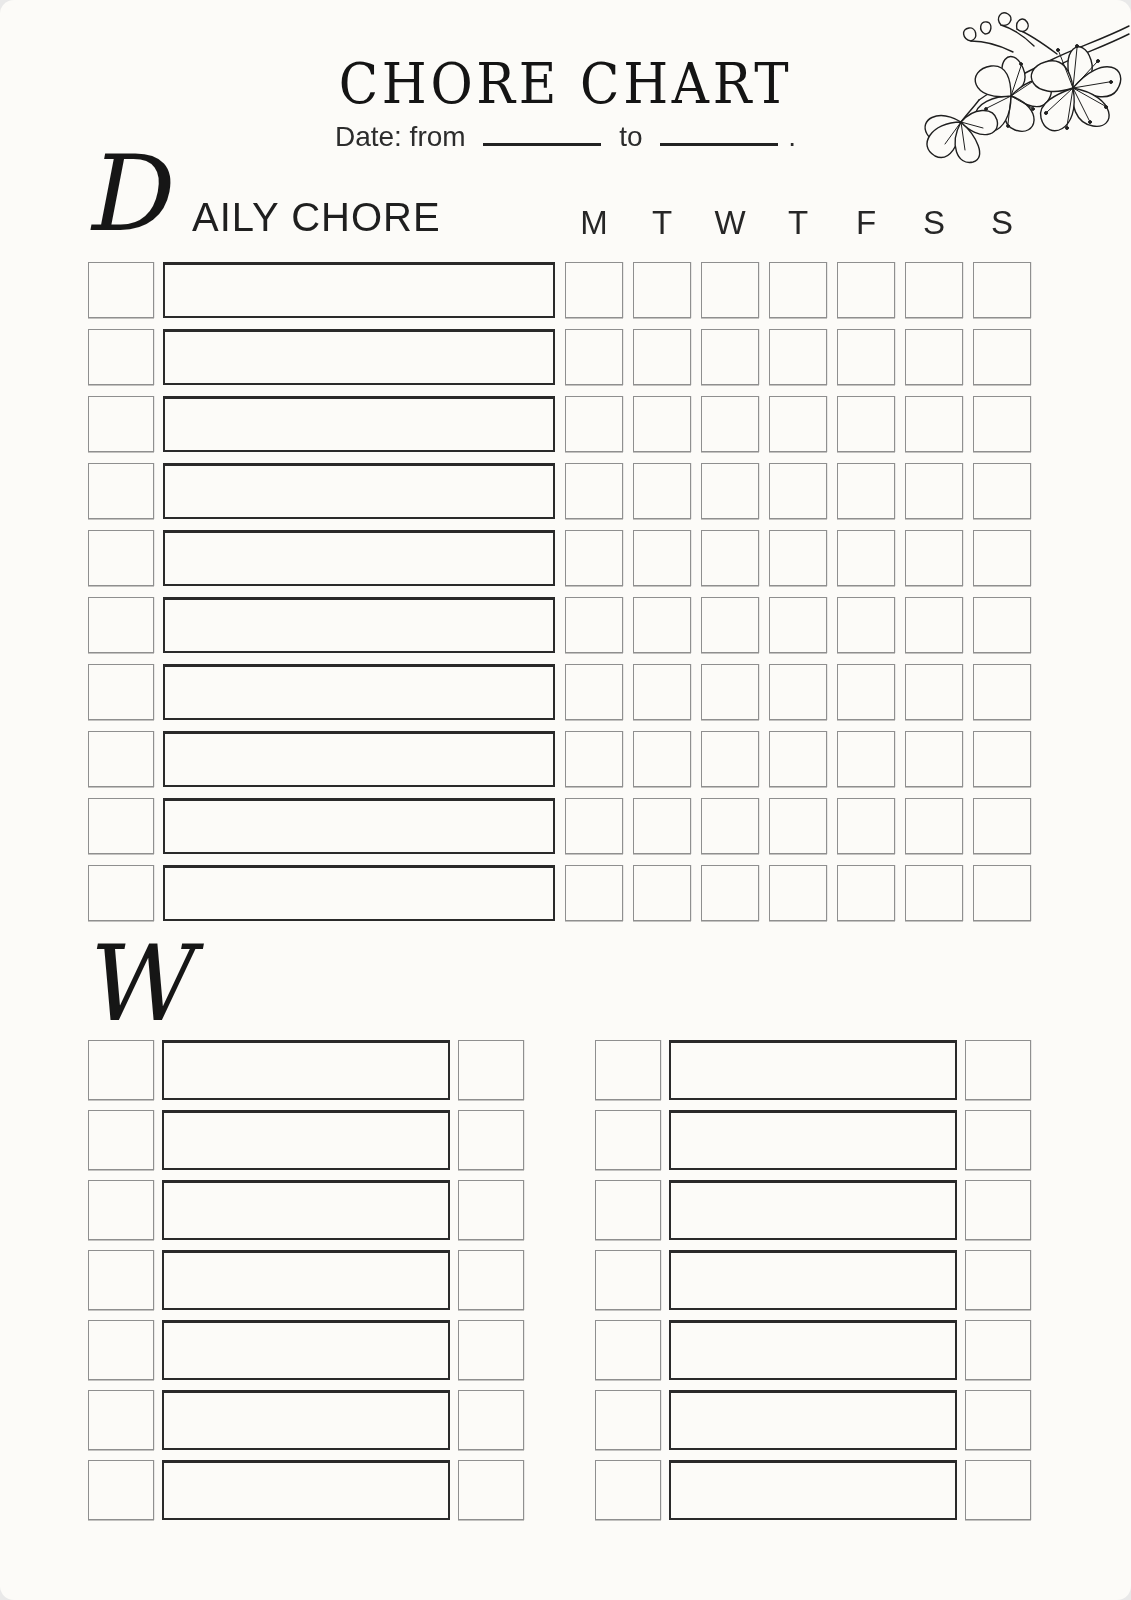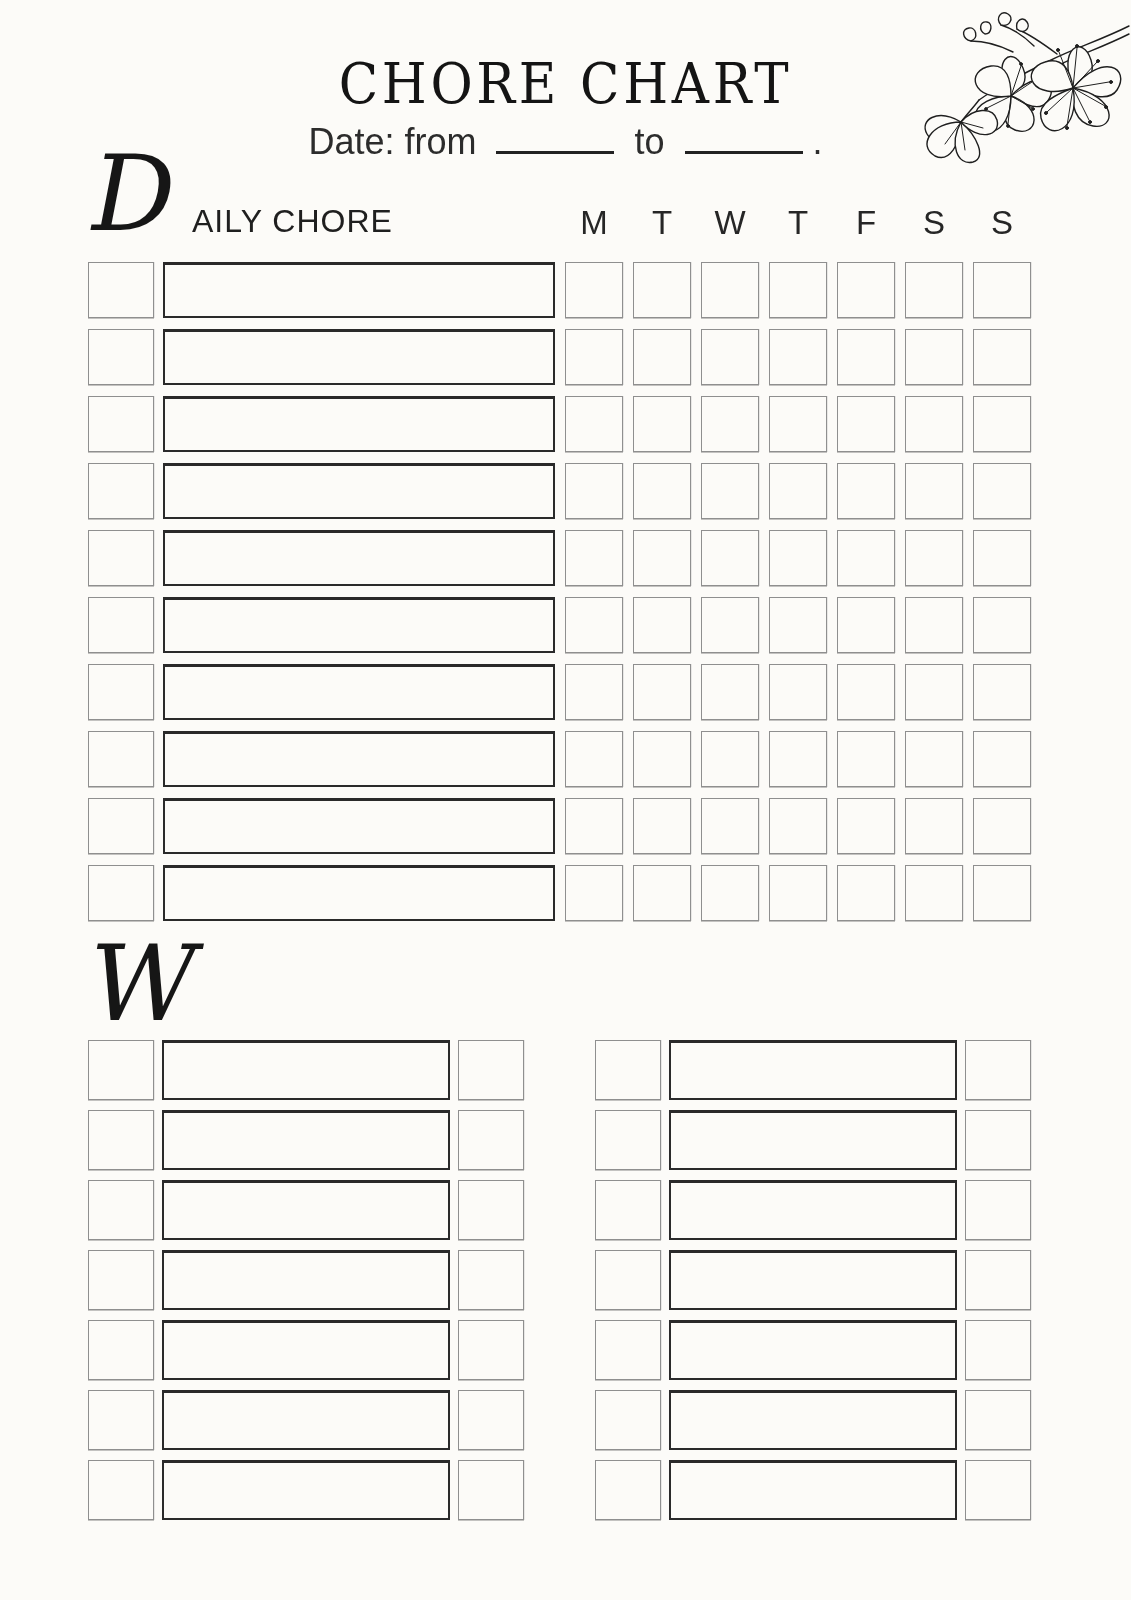--- a/index.html
+++ b/index.html
@@ -1,52 +1,53 @@
 <!DOCTYPE html>
 <html><head>
 <meta charset="utf-8">
 <style>
   * { margin:0; padding:0; box-sizing:border-box; }
   html,body { background:#e9e9e9; }
   .page {
     position:relative; width:1131px; height:1600px; margin:0 auto;
     background:#fcfbf8; color:#1d1d1d; overflow:hidden;
     font-family:"Liberation Sans", sans-serif;
+    border-radius:14px;
   }
 
   
   .title {
     position:absolute; top:56px; left:0; width:100%;
     text-align:center;
     font-family:"DejaVu Serif", serif;
     font-size:56px; line-height:1; letter-spacing:4px;
     transform:scaleX(.92); transform-origin:50% 50%;
     color:#141414;
   }
   .date-line {
     position:absolute; top:118px; left:0; width:100%;
-    text-align:center; font-size:36px; color:#2c2c2c;
+    text-align:center; font-size:28px; color:#2c2c2c;
   }
   .blank {
     display:inline-block; width:118px; height:1em;
     border-bottom:3px solid #222; margin:0 10px;
     vertical-align:baseline;
   }
   .flower {
     position:absolute; top:4px; right:0; width:270px; height:165px;
   }
 
   
   .sec-head { position:absolute; left:88px; }
   .sec-head .initial {
     position:absolute; left:4px; top:-4px;
     font:italic 104px/0.78 "DejaVu Serif", serif; color:#161616;
   }
   .sec-head .word {
-    position:absolute; bottom:6px; font-size:32px; letter-spacing:1px; color:#1f1f1f;
+    position:absolute; bottom:6px; font-size:40px; letter-spacing:1px; color:#1f1f1f;
   }
   .daily-head { top:158px; width:943px; height:88px; }
   .daily-head .word { left:104px; }
   .weekly-head { top:942px; width:500px; height:92px; }
   .weekly-head .initial { left:2px; top:2px; }
   .weekly-head .word { left:130px; }
 
   .day-letters {
     position:absolute; left:477px; bottom:2px; width:466px;
     display:flex; gap:10px;

